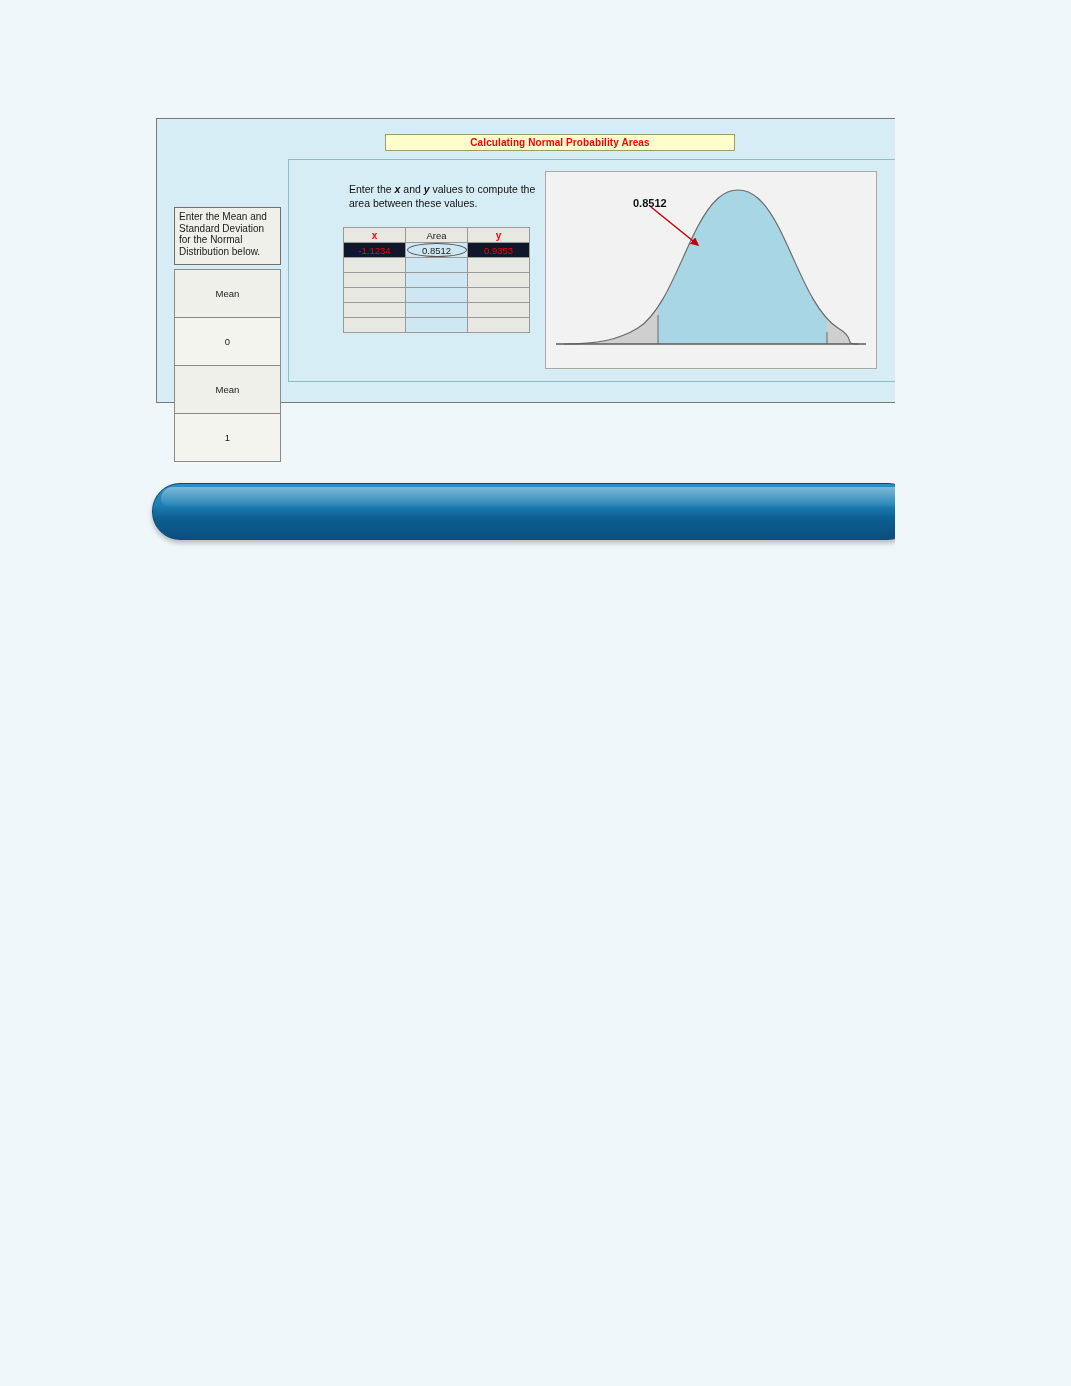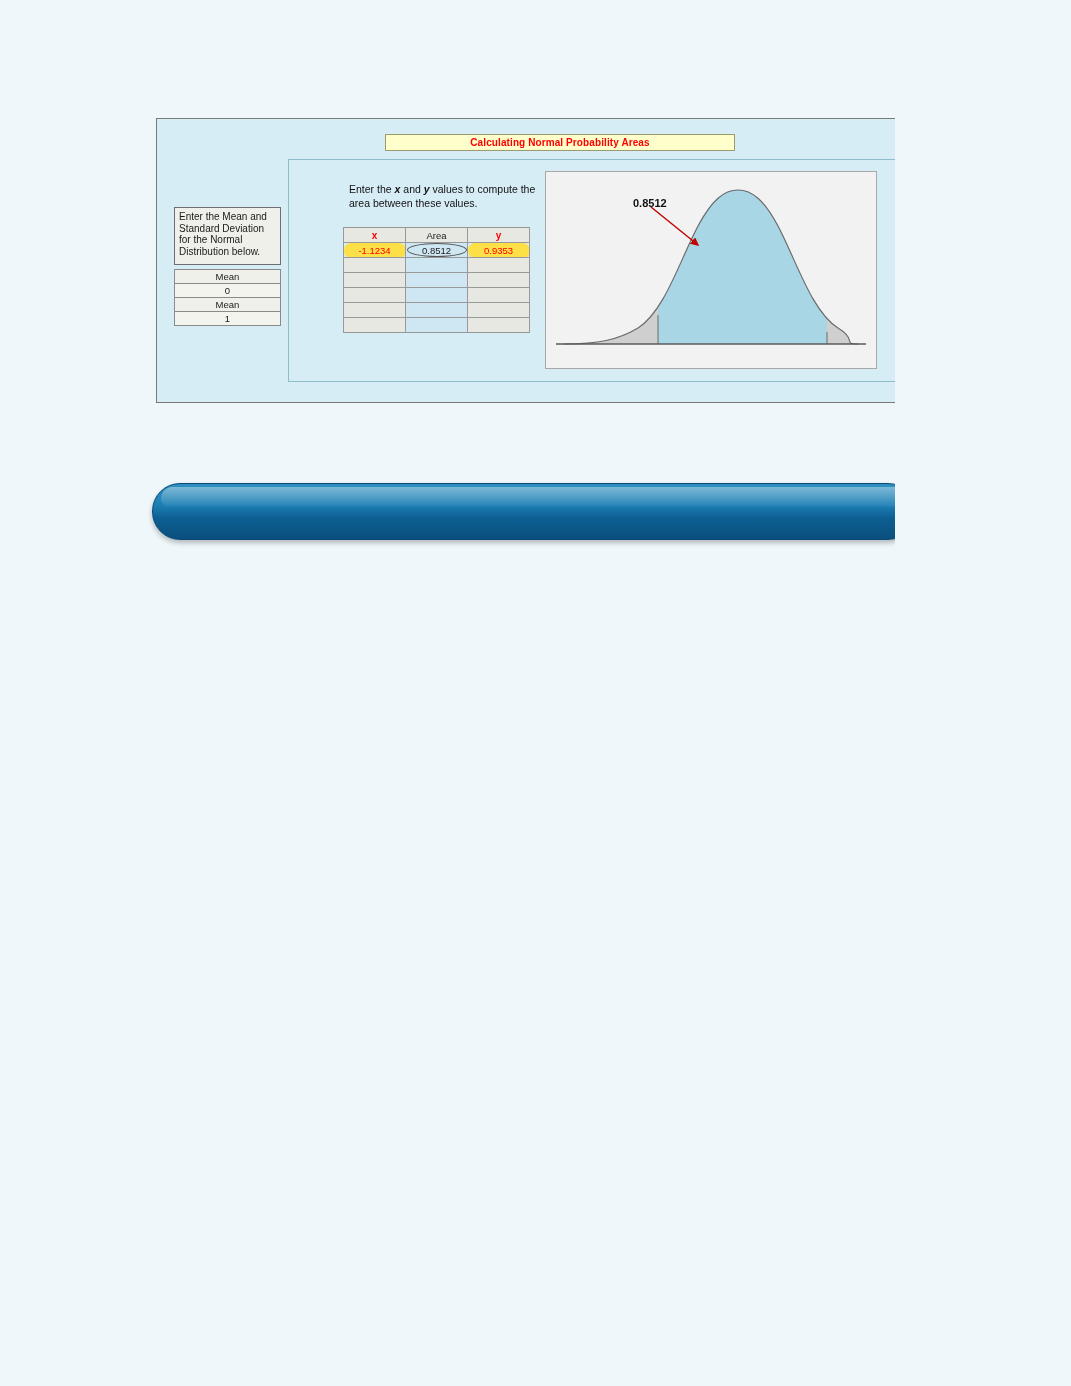--- a/index.html
+++ b/index.html
@@ -84,21 +84,21 @@
     width: 107px;
     border-collapse: collapse;
     font-size: 9.5px;
   }
   .stat-table td {
     border: 1px solid #8a8a8a;
     background: #f0f0ea;
     height: 13px;
     text-align: center;
     color: #1a1a1a;
-    padding: 0;
+    padding: 17px;
   }
   .stat-table td.value {
     background: #f4f4ef;
   }
 
   
   .instruction {
     position: absolute;
     left: 192px;
     top: 63px;
@@ -136,22 +136,21 @@
     font-weight: bold;
     font-size: 10px;
     background: #e8e8e3;
   }
   .xy-table th.areah {
     color: #1a1a1a;
     background: #e8e8e3;
   }
   .xy-table td.xv, .xy-table td.yv {
     color: #ff0000;
-    background: #fde047;
-    border-radius: 7px;
+    background: #0f172a;
   }
   .xy-table td.areav {
     background: #cfe7f2;
     position: relative;
   }
   .xy-table td.blank {
     background: #e8e8e3;
   }
   .xy-table td.blank.mid {
     background: #cfe7f2;

